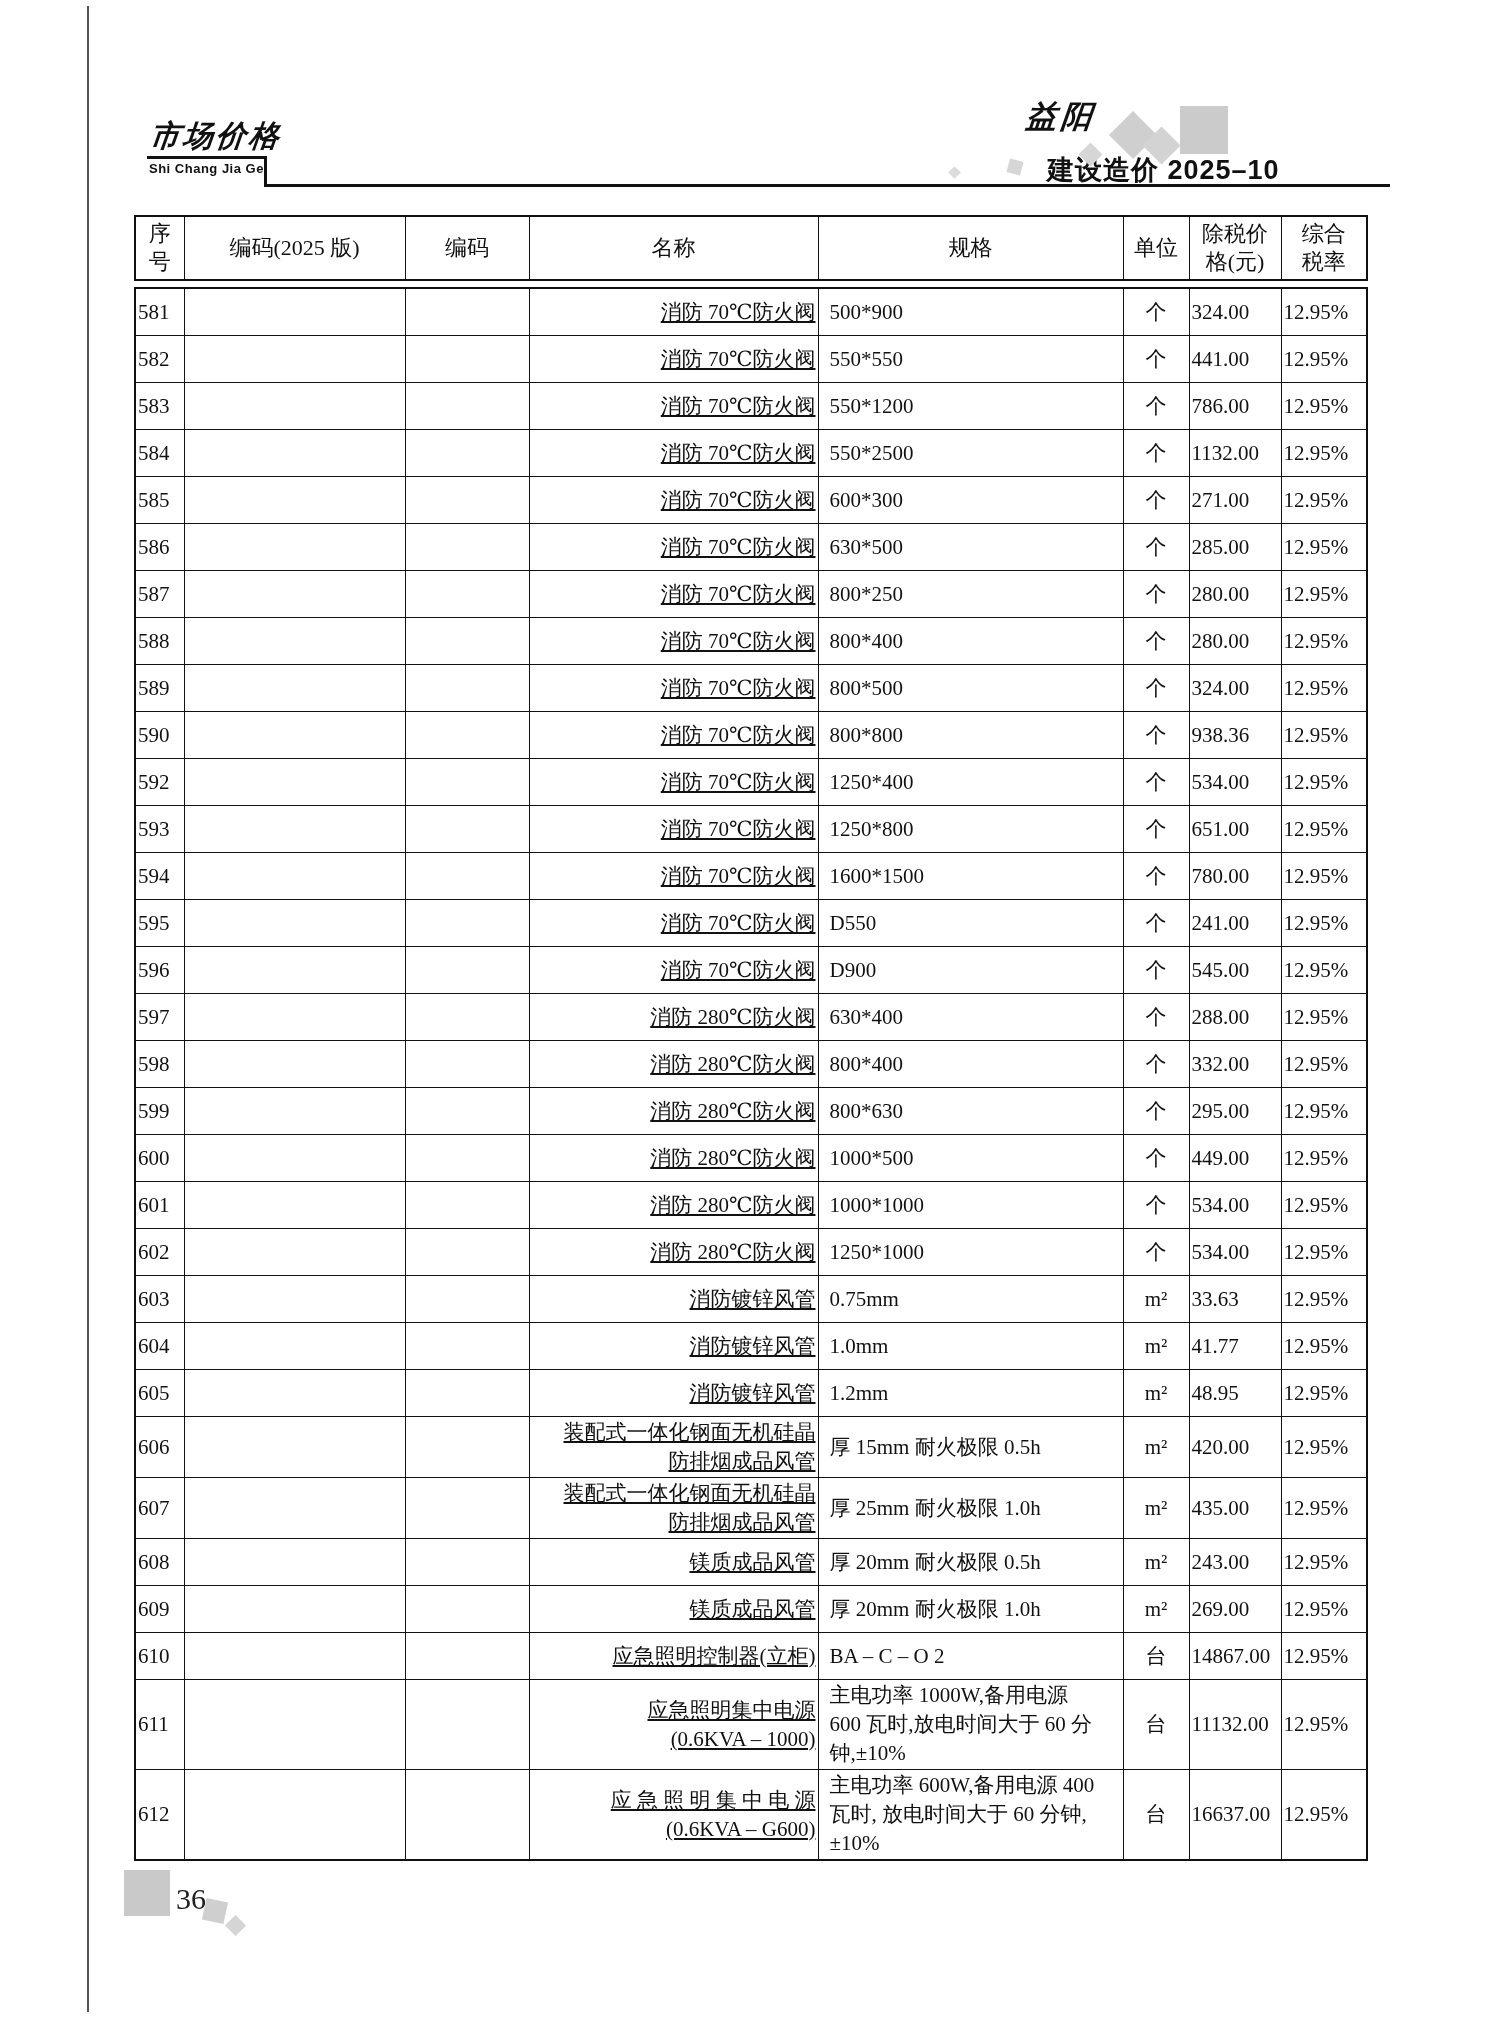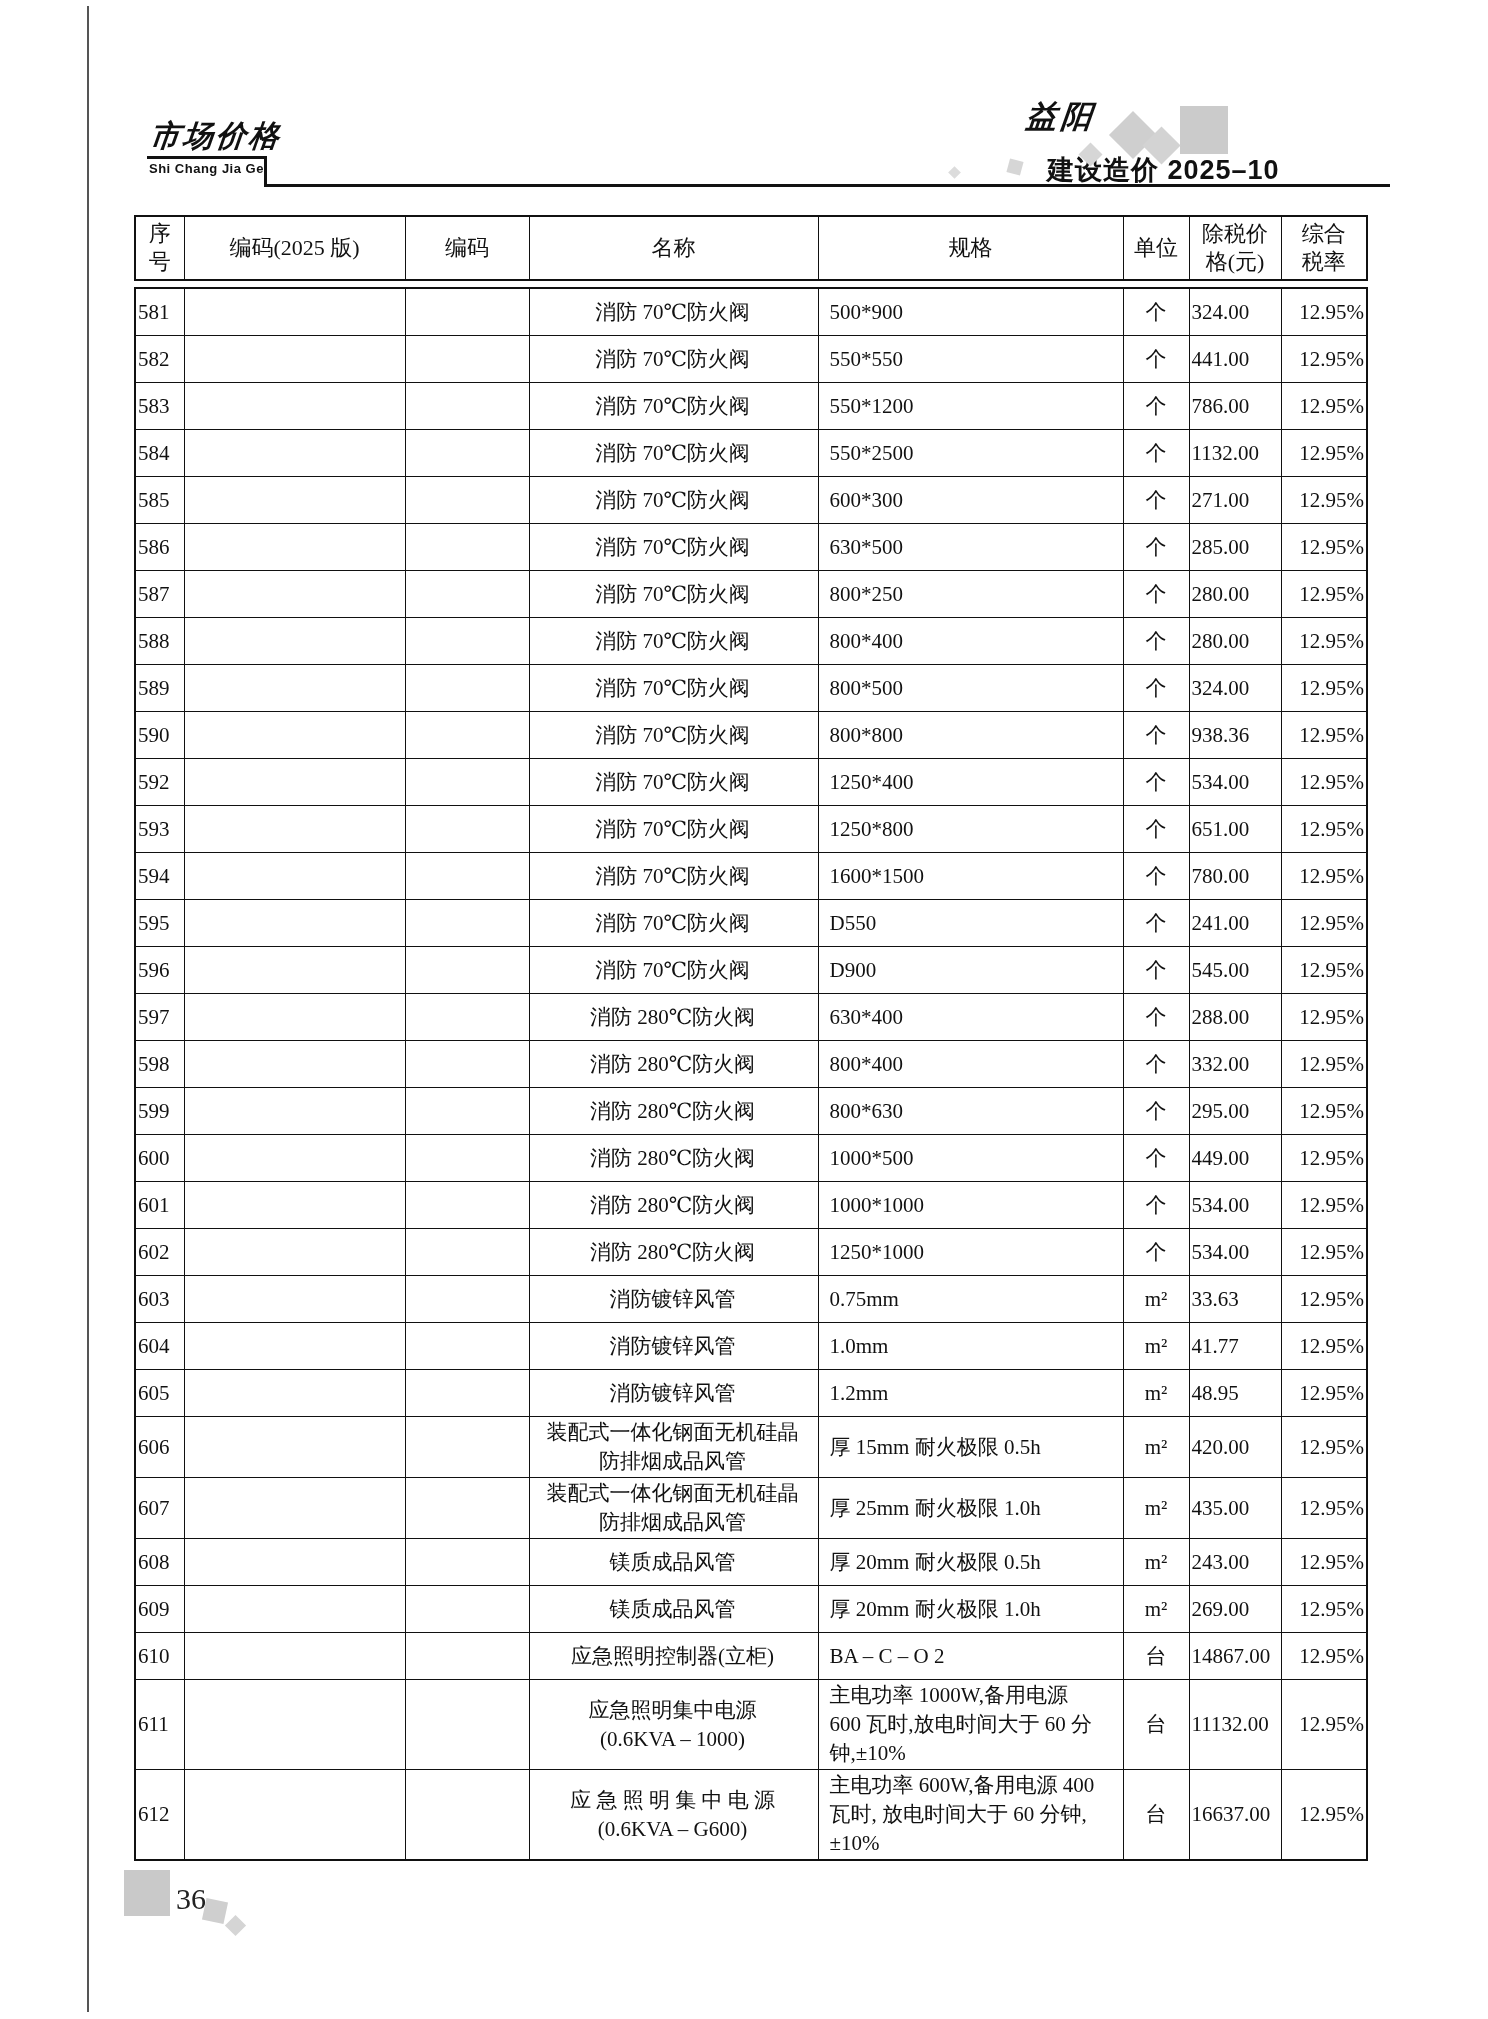--- a/index.html
+++ b/index.html
@@ -39,25 +39,25 @@
   table{border-collapse:collapse;table-layout:fixed;width:1232px;}
   table.head{margin-bottom:6px;}
   th,td{border:1.5px solid #111;vertical-align:middle;overflow:hidden;}
   table{border:2.5px solid #111;}
   th{
     font-size:22px;font-weight:normal;text-align:center;
     white-space:pre-line;line-height:28px;height:62px;padding:0;
   }
   td{font-size:21px;height:44px;line-height:29px;padding:1px 2px;}
   .c-no{}
-  .c-name{text-align:center;padding-left:0;white-space:pre-line;}
+  .c-name{text-align:right;padding-left:0;white-space:pre-line;text-decoration:underline;}
   .c-spec{text-align:left;padding-left:11px;white-space:pre-line;}
   .c-unit{text-align:center;}
   .c-price{text-align:left;}
-  .c-rate{text-align:right;margin-left:28px;}
+  .c-rate{text-align:left;margin-left:28px;}
 
   
   .page-number{position:absolute;left:176px;top:1882px;font-size:30px;color:#222;}
 </style>
 </head>
 <body>
 
 <div class="page">
 
   <div class="left-rule"></div>

